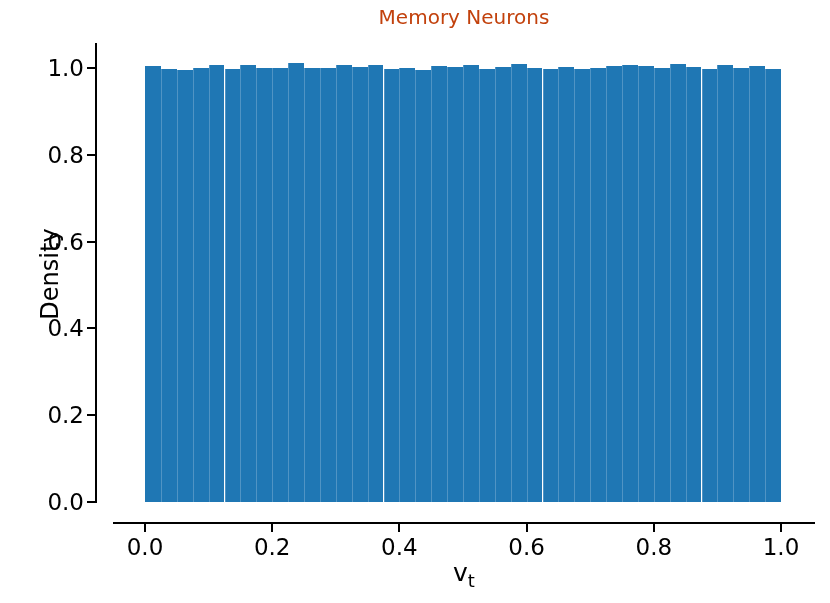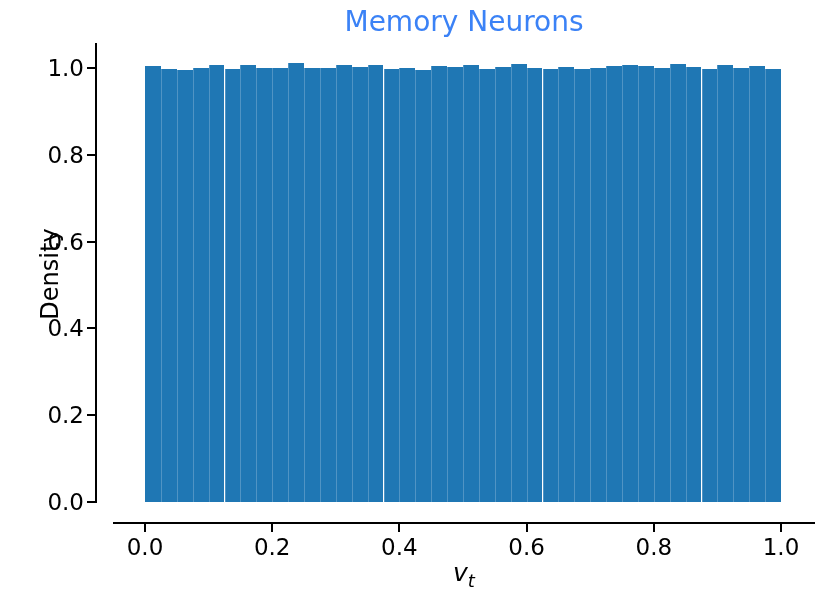--- a/index.html
+++ b/index.html
@@ -11,23 +11,23 @@
     font-family: "DejaVu Sans", "Liberation Sans", sans-serif;
     color: #000000;
     overflow: hidden;
   }
   .title {
     position: absolute;
     top: 6px;
     left: 113px;
     width: 702px;
     text-align: center;
-    font-size: 28px;
+    font-size: 20px;
     line-height: 1.15;
-    color: #3b82f6;
+    color: #c2410c;
   }
   .ylabel {
     position: absolute;
     top: 274px;
     left: 50px;
     width: 0;
     height: 0;
     overflow: visible;
   }
   .ylabel > span {
@@ -36,21 +36,20 @@
     white-space: nowrap;
     font-size: 24px;
   }
   .xlabel {
     position: absolute;
     top: 558px;
     left: 113px;
     width: 702px;
     text-align: center;
     font-size: 25px;
-    font-style: italic;
   }
   .xlabel sub {
     font-size: 18px;
     line-height: 0;
   }
   .spine { position: absolute; background: #000000; }
   .spine-left   { left: 95px;  top: 43px;  width: 2px;   height: 460px; }
   .spine-bottom { left: 113px; top: 522px; width: 702px; height: 2px; }
   .bar {
     position: absolute;

